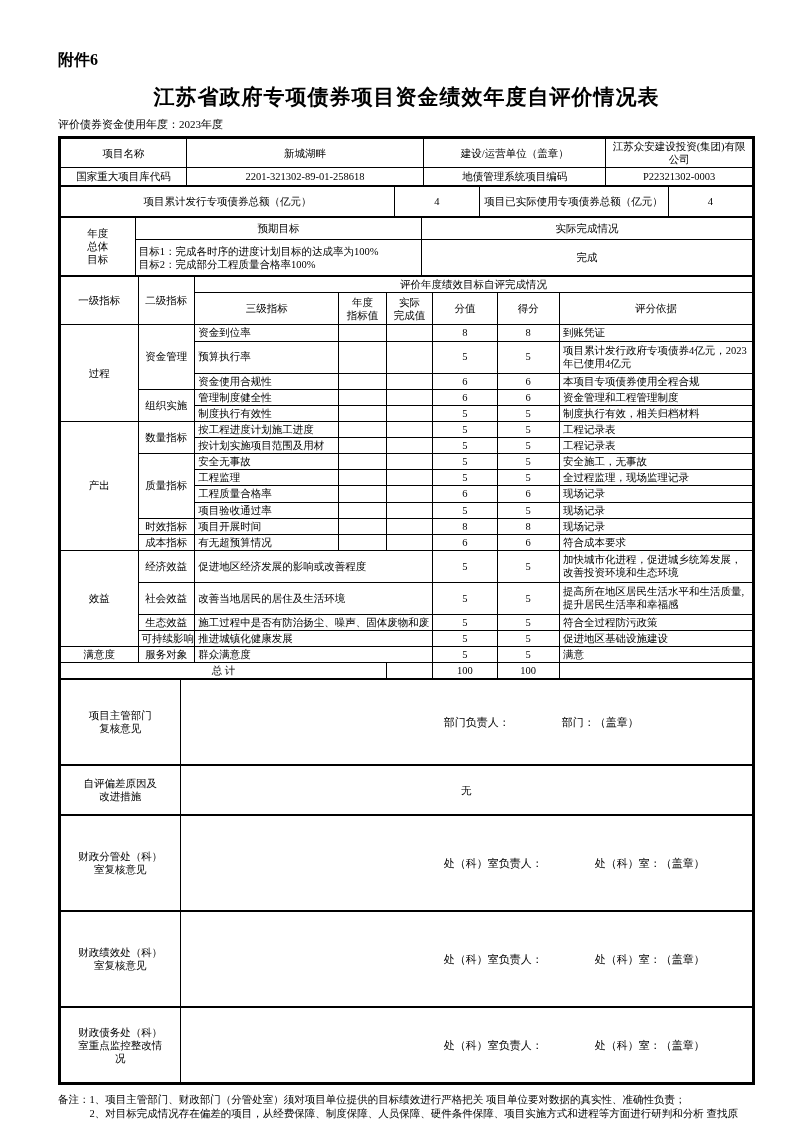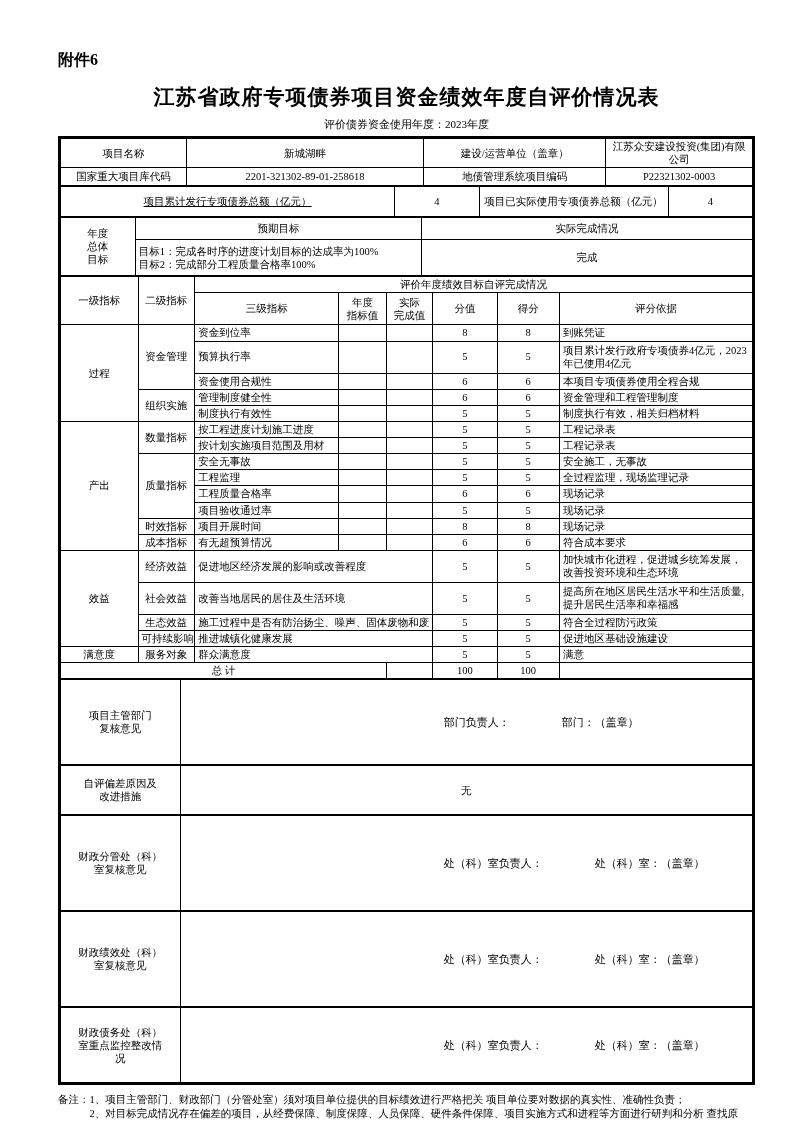--- a/index.html
+++ b/index.html
@@ -5,31 +5,31 @@
   html,body { margin:0; padding:0; }
   body {
     width:793px; height:1122px; background:#ffffff; color:#000;
     font-family:"Liberation Serif","DejaVu Serif",serif;
     font-size:10.5px;
     overflow:hidden;
   }
   .content { padding:50px 38px 0 58px; }
   .attach { font-size:16px; font-weight:bold; }
   .title { text-align:center; font-size:21px; font-weight:bold; margin-top:12px; letter-spacing:1px; }
-  .subtitle { text-align:center; font-size:11px; margin-top:6px; }
+  .subtitle { text-align:left; font-size:11px; margin-top:6px; }
 
   .sheet { margin-top:4px; border:2px solid #000; }
   table.tblock { width:100%; border-collapse:collapse; table-layout:fixed; }
   table.tblock + table.tblock { border-top:1px solid #000; }
   td { border:1px solid #000; padding:1px 3px; text-align:center; vertical-align:middle; line-height:1.25; overflow:hidden; }
   .tl { text-align:left; }
   .pre { white-space:pre-line; }
   .nw { white-space:nowrap; }
 
-  .h16 { height:15px; } .h28 { height:27px;text-decoration:underline; } .h20 { height:19px; } .h34 { height:33px; }
+  .h16 { height:15px; } .h28 { height:27px; } .h20 { height:19px; } .h34 { height:33px; }
   .h14 { height:13px; } .h30 { height:29px; } .hdr { height:13px;text-align:center; }
 
   .rev-label { font-size:10.5px; }
   .rev-body { vertical-align:middle; }
   .signrow { display:flex; align-items:center; margin-left:46%; gap:52px; text-align:left; font-size:11px; }
   .r1 { height:46px; } .r2 { height:82px; } .r3 { height:92px; } .r4 { height:92px; } .r5 { height:72px;text-align:center; }
 
   .notes { margin-top:8px; font-size:10.5px; line-height:1.3; display:flex; }
   .notes-label { white-space:nowrap; }
   .notes-items { flex:1; }

